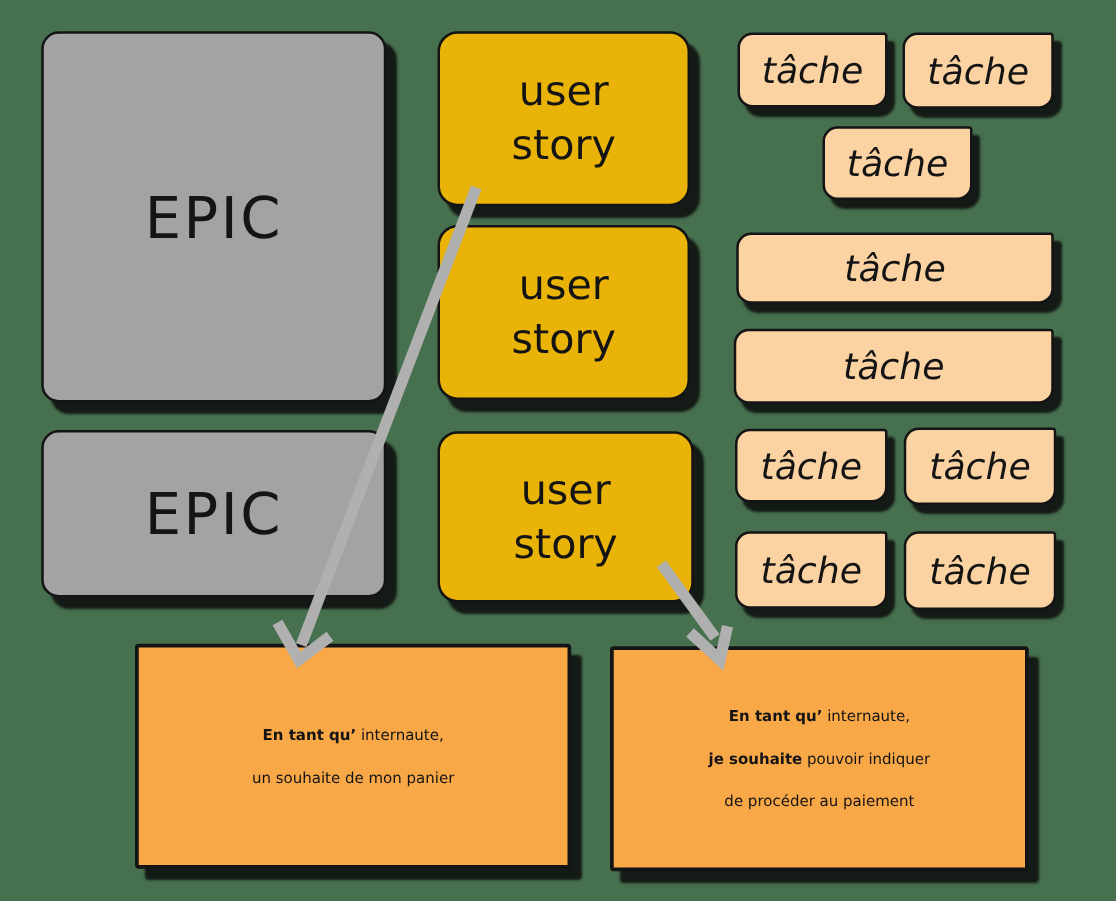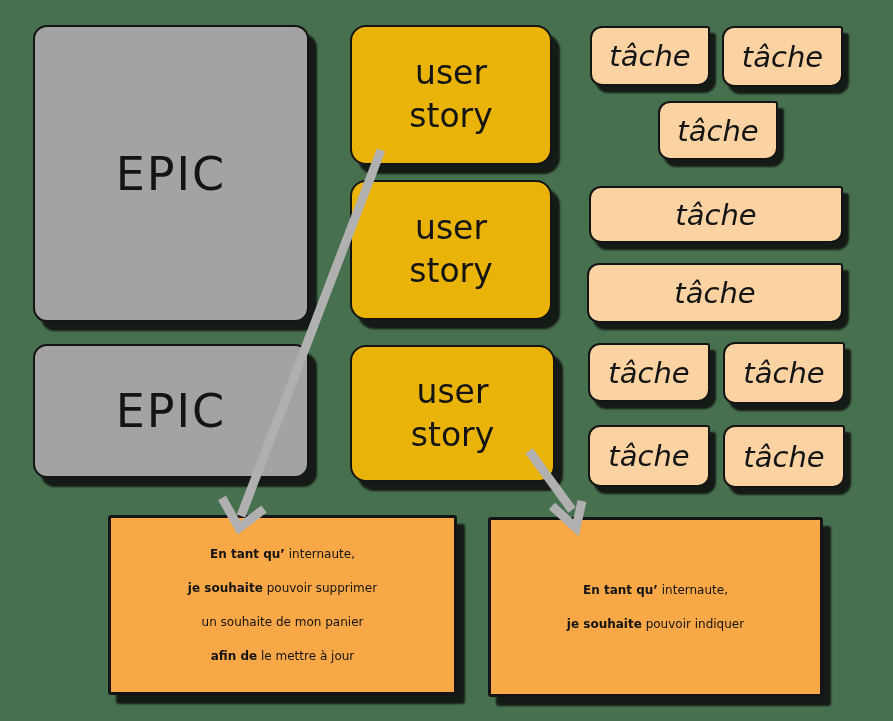--- a/index.html
+++ b/index.html
@@ -130,27 +130,26 @@
   </div>
   <div class="box task t8 shadow-sm">
     <span>tâche</span>
   </div>
   <div class="box task t9 shadow-sm">
     <span>tâche</span>
   </div>
 
   <div class="box card card1 shadow-lg">
       <div><b>En tant qu’</b><span> internaute,</span></div>
-      <div><b>je souhaite</b><span> pouvoir supprimer</span></div>
       <div><span>un souhaite de mon panier</span></div>
-      <div><b>afin de</b><span> le mettre à jour</span></div>
     </div>
   <div class="box card card2 shadow-lg">
       <div><b>En tant qu’</b><span> internaute,</span></div>
       <div><b>je souhaite</b><span> pouvoir indiquer</span></div>
+      <div><span>de procéder au paiement</span></div>
     </div>
 
   <svg class="arrows" viewBox="0 0 893 721" xmlns="http://www.w3.org/2000/svg">
     <g stroke="#B0B0B0" stroke-width="9" fill="none">
       <line x1="381" y1="150" x2="241" y2="516"></line>
       <polyline points="222,498 239,528 264,509" stroke-linejoin="miter"></polyline>
     </g>
     <g stroke="#B0B0B0" stroke-width="9" fill="none">
       <line x1="529" y1="451" x2="572" y2="510"></line>
       <polyline points="552,506 576,528 582,501" stroke-linejoin="miter"></polyline>

